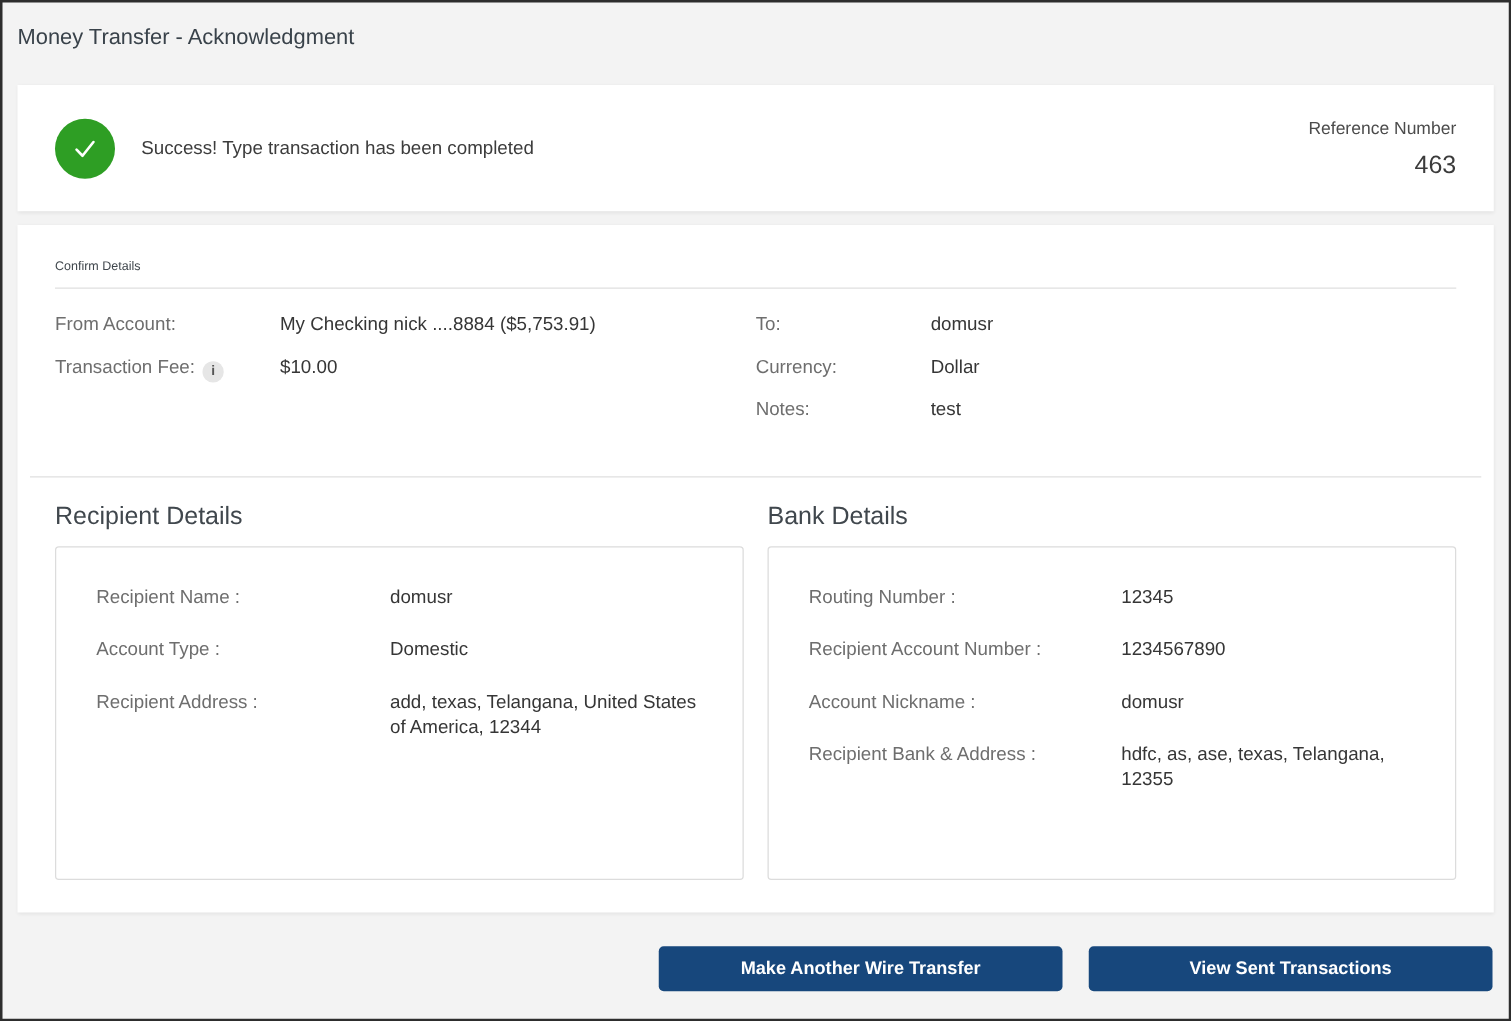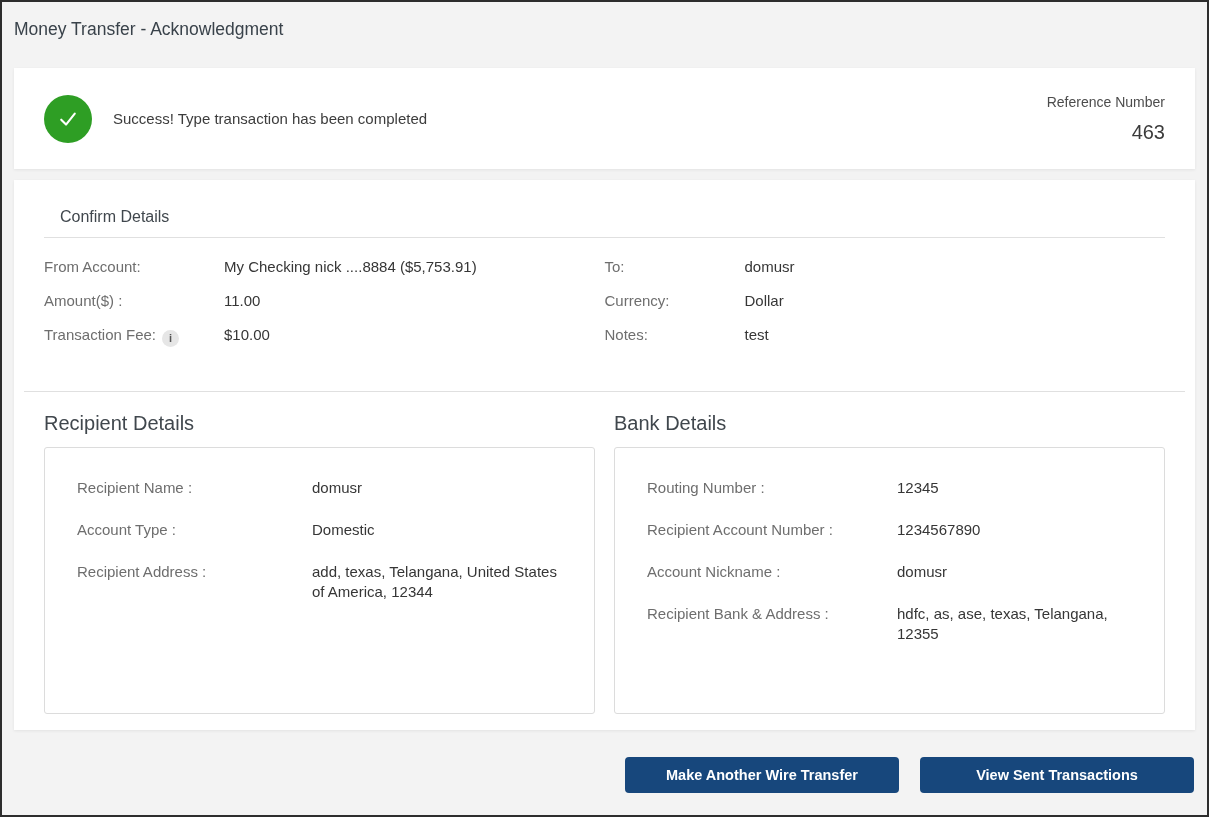--- a/index.html
+++ b/index.html
@@ -35,21 +35,21 @@
     display: flex; align-items: center; justify-content: center;
     flex: 0 0 auto;
   }
   .success-message { margin-left: 21px; font-size: 15px; color: #3c3c3c; }
   .reference-block { margin-left: auto; text-align: right; }
   .reference-label { font-size: 14px; color: #4c4c4c; }
   .reference-value { font-size: 20px; color: #3b3b3b; margin-top: 11px; }
 
   
   .details-card { height: 550px; padding: 28px 30px 0 30px; }
-  .section-heading { font-size: 16px; font-weight: 400; color: #40474d; margin-left: 16px; }
+  .section-heading { font-size: 10px; font-weight: 400; color: #40474d; }
   .divider { border: none; border-top: 1px solid #e0e0e0; margin-top: 11px; }
   .wide-divider { border: none; border-top: 1px solid #e0e0e0; margin: 29px -20px 0 -20px; }
 
   .confirm-grid {
     display: grid;
     grid-template-columns: 1fr 1fr;
     margin-top: 19px;
   }
   .kv-row { display: flex; margin-bottom: 15px; line-height: 19px; font-size: 15px; }
   .kv-label { color: #6e6e6e; flex: 0 0 auto; }
@@ -89,21 +89,21 @@
   .detail-box .kv-value { max-width: 260px; }
 
   
   .actions {
     display: flex;
     justify-content: flex-end;
     gap: 21px;
     margin: 27px 13px 0 12px;
   }
   .action-button {
-    width: 274px; height: 36px;
+    width: 323px; height: 36px;
     background: #17477c;
     color: #ffffff;
     border: none;
     border-radius: 4px;
     font-family: "Liberation Sans", sans-serif;
     font-size: 14.5px;
     font-weight: bold;
     cursor: pointer;
   }
 </style>
@@ -131,24 +131,20 @@
   <h2 class="section-heading">Confirm Details</h2>
   <hr class="divider">
 
   <div class="confirm-grid">
     <div class="confirm-col-left">
       <div class="kv-row">
         <span class="kv-label">From Account:</span>
         <span class="kv-value">My Checking nick ....8884 ($5,753.91)</span>
       </div>
       <div class="kv-row">
-        <span class="kv-label">Amount($) :</span>
-        <span class="kv-value">11.00</span>
-      </div>
-      <div class="kv-row">
         <span class="kv-label"><span>Transaction Fee:</span><i class="info-icon">i</i></span>
         <span class="kv-value">$10.00</span>
       </div>
     </div>
     <div class="confirm-col-right">
       <div class="kv-row">
         <span class="kv-label">To:</span>
         <span class="kv-value">domusr</span>
       </div>
       <div class="kv-row">

